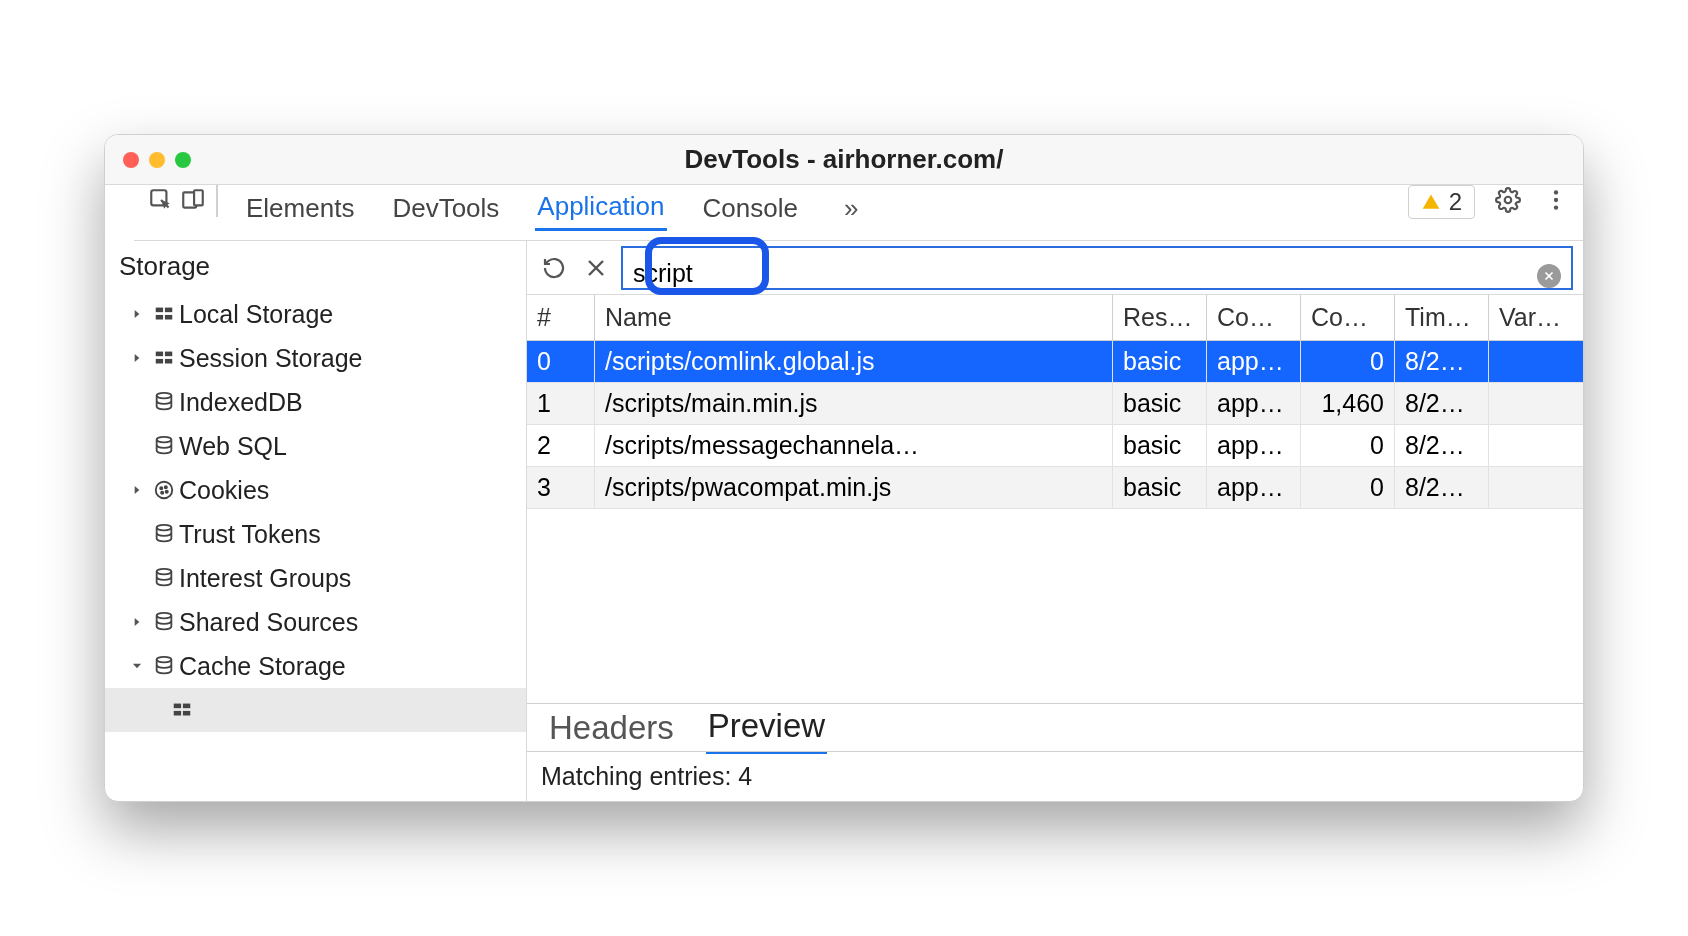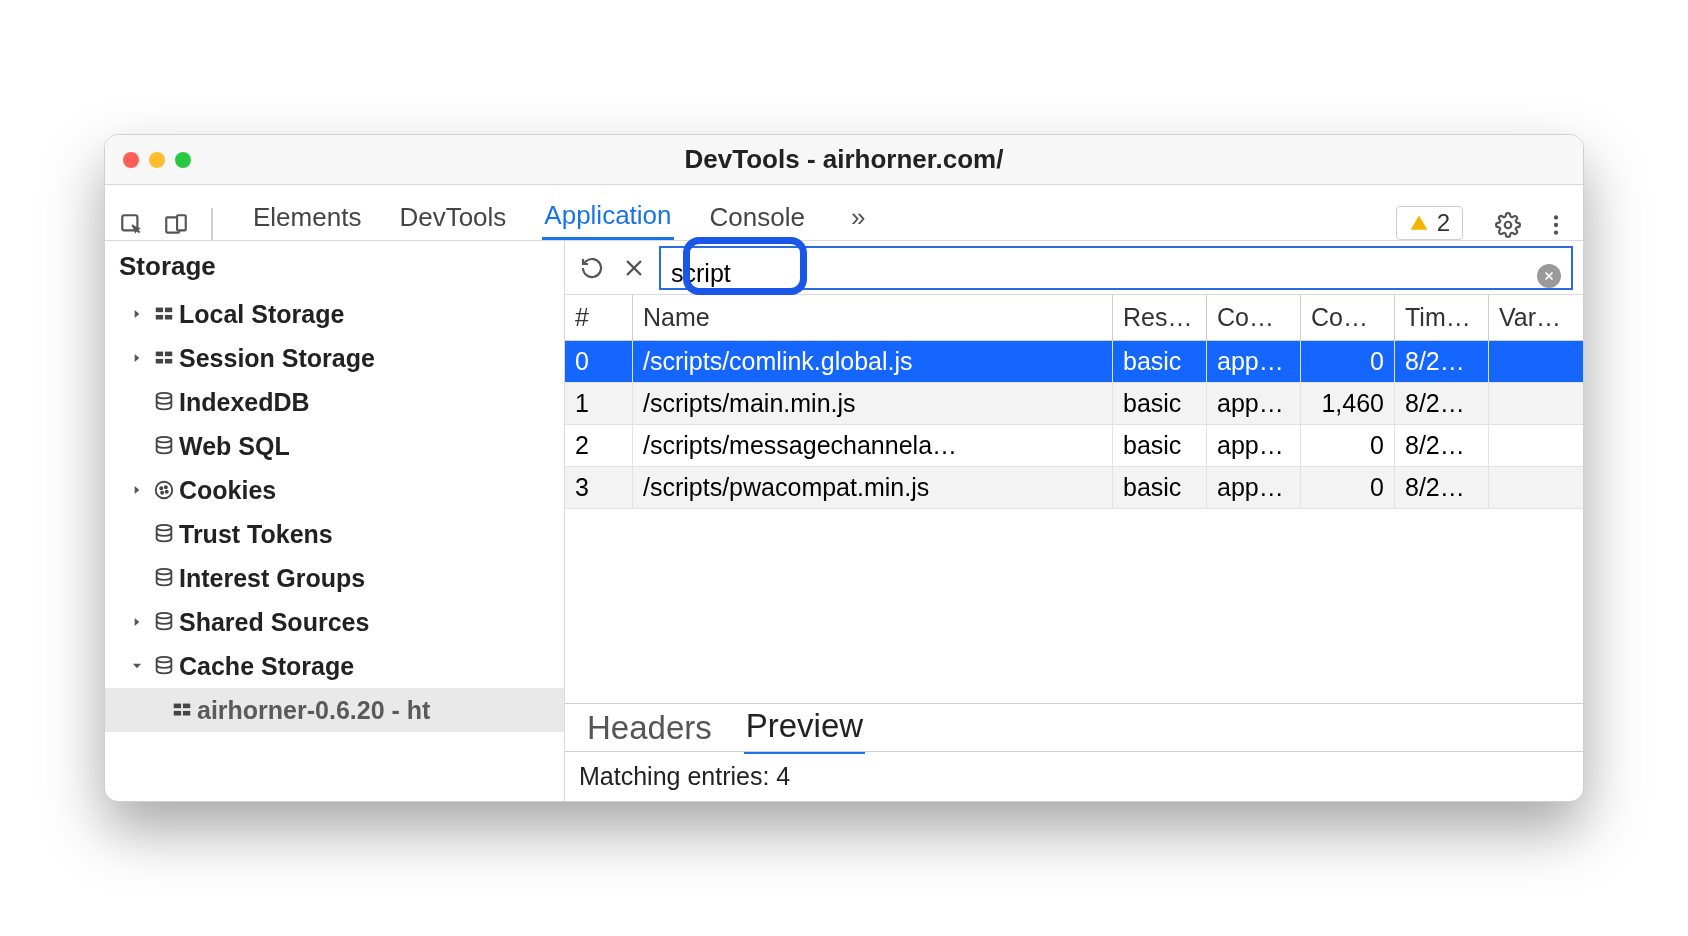--- a/index.html
+++ b/index.html
@@ -31,38 +31,39 @@
 .t-yellow { background: #febc2e; }
 .t-green { background: #28c840; }
 .titlebar .title {
   position: absolute; left: 0; right: 0; text-align: center;
   font-size: 26px; font-weight: 600; color: #222;
   pointer-events: none;
 }
 
 .toolbar {
   height: 56px; border-bottom: 1px solid #d9d9d9;
-  display: flex; align-items: flex-end; padding: 0 12px;
-  gap: 14px;
+  display: flex; align-items: flex-start; padding: 0 12px;
+  gap: 2px;
+  margin-left: 29px;
 }
 .tb-icon { width: 30px; height: 30px; display: flex; align-items: center; justify-content: center; color: #555; }
 .tb-icon svg { width: 26px; height: 26px; }
 .vrule { width: 2px; height: 32px; background: #d0d0d0; margin: 0 6px; }
 .tabs { display: flex; align-items: center; gap: 34px; margin-left: 18px; }
 .tab { font-size: 26px; color: #444; padding: 6px 2px; cursor: pointer; }
 .tab.active { color: #1a73e8; border-bottom: 3px solid #1a73e8; }
 .more { font-size: 26px; color: #555; margin-left: 10px; }
 .spacer { flex: 1; }
 .warn-badge { border: 1px solid #d0d0d0; border-radius: 4px; padding: 2px 12px; display: flex; align-items: center; gap: 8px; font-size: 24px; color: #333; }
 .warn-badge svg { width: 20px; height: 20px; }
 .tb-right { display: flex; align-items: center; gap: 18px; margin-left: 16px; }
 
 .body { display: flex; height: 560px; }
 
-.sidebar { width: 460px; border-right: 1px solid #d9d9d9; overflow: hidden; font-weight: bold; }
+.sidebar { width: 422px; border-right: 1px solid #d9d9d9; overflow: hidden; }
 .side-head { font-size: 26px; color: #222; padding: 10px 14px 10px 14px; }
 .tree { }
 .tree-item { display: flex; align-items: center; height: 44px; font-size: 25px; color: #222; cursor: default; }
 .tree-item .indent1 { width: 20px; }
 .tree-item .arrow { width: 24px; display: inline-flex; justify-content: center; color: #555; }
 .tree-item .arrow svg { width: 14px; height: 14px; }
 .tree-item .icon { width: 30px; display: inline-flex; justify-content: center; color: #444; }
 .tree-item .icon svg { width: 22px; height: 22px; }
 .tree-item.child { padding-left: 62px; }
 .tree-item.selected { background: #e9e9e9; color: #5a5a5a; }
@@ -317,21 +318,20 @@
           </div>
           <div class="tree-item child selected">
             <span class="icon">
               <svg viewBox="0 0 24 24" fill="currentColor">
                 <rect x="3" y="5" width="8" height="5"></rect>
                 <rect x="13" y="5" width="8" height="5"></rect>
                 <rect x="3" y="13" width="8" height="5"></rect>
                 <rect x="13" y="13" width="8" height="5"></rect>
               </svg>
             </span>
-            <span class="label">airhorner-0.6.20 - ht</span>
           </div>
         </div>
     </div>
 
     <div class="main" style="position:relative;">
 
       <div class="filterbar">
         <div class="fb-btn">
           <svg viewBox="0 0 24 24" fill="none" stroke="currentColor" stroke-width="2.2">
               <path d="M3 12a9 9 0 1 0 3-6.7L3 8"></path>

